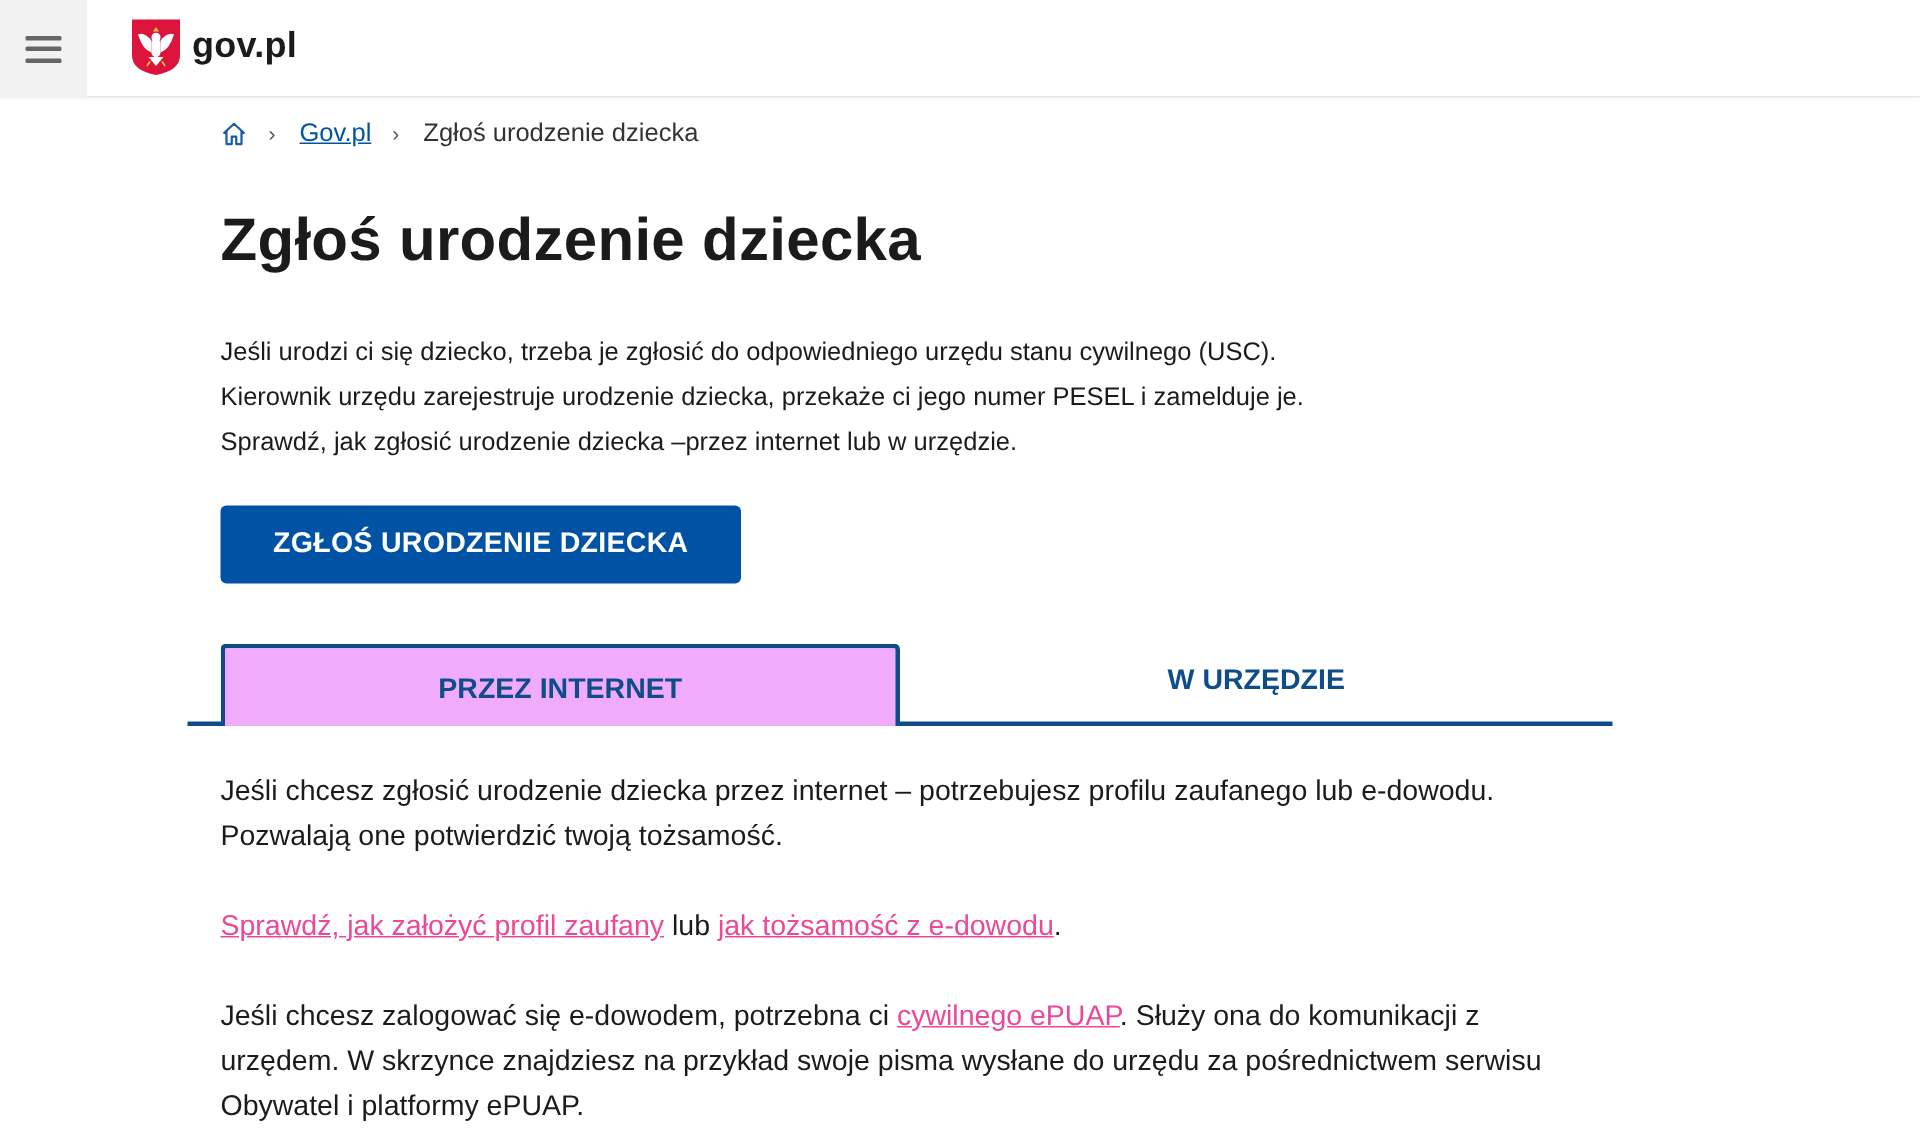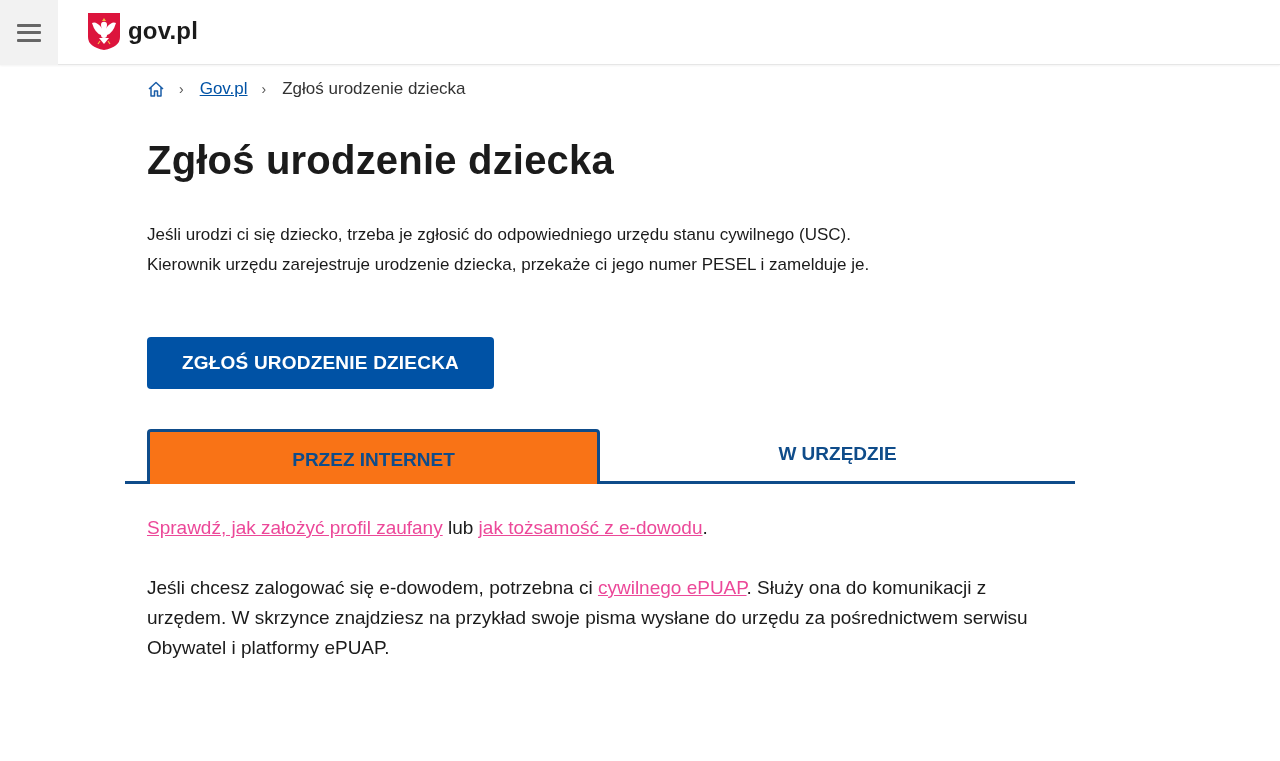--- a/index.html
+++ b/index.html
@@ -21,21 +21,21 @@
 
   .page-title { position: absolute; left: 147px; top: 138px; font-size: 40px; font-weight: bold; color: #1b1b1b; letter-spacing: 0.2px; }
 
   .intro { position: absolute; left: 147px; top: 220px; width: 900px; font-size: 17px; line-height: 30px; color: #1b1b1b; }
 
   .cta { position: absolute; left: 147px; top: 337px; width: 347px; height: 52px; background: #0052a5; border-radius: 4px; color: #fff; font-size: 19px; font-weight: bold; display: flex; align-items: center; justify-content: center; cursor: pointer; letter-spacing: 0.2px; }
 
   .tabs { position: absolute; left: 125px; top: 429px; width: 950px; height: 55px; }
   .tabs .baseline { position: absolute; left: 0; top: 52px; height: 3px; background: #0f4c8a; }
   .tab { position: absolute; top: 0; height: 55px; display: flex; align-items: center; justify-content: center; font-size: 19px; font-weight: bold; color: #0f4c8a; cursor: pointer; }
-  .tab-active { left: 22px; width: 453px; border: 3px solid #0f4c8a; border-bottom: none; border-radius: 4px 4px 0 0; background: #f97316; padding-top: 4px; }
+  .tab-active { left: 22px; width: 453px; border: 3px solid #0f4c8a; border-bottom: none; border-radius: 4px 4px 0 0; background: #f0abfc; padding-top: 4px; }
   .tab-inactive { left: 475px; width: 475px; padding-bottom: 6px; }
 
   .content { position: absolute; left: 147px; top: 513px; width: 900px; font-size: 19px; line-height: 30px; color: #1b1b1b; }
   .content p { margin-bottom: 30px; }
   .content a { color: #ec4899; text-decoration: underline; }
 </style>
 </head>
 <body>
 
 <header class="header">
@@ -71,31 +71,33 @@
   <a>Gov.pl</a>
   <span class="sep">›</span>
   <span>Zgłoś urodzenie dziecka</span>
 </nav>
 
 <h1 class="page-title">Zgłoś urodzenie dziecka</h1>
 
 <div class="intro">
   <div>Jeśli urodzi ci się dziecko, trzeba je zgłosić do odpowiedniego urzędu stanu cywilnego (USC).</div>
   <div>Kierownik urzędu zarejestruje urodzenie dziecka, przekaże ci jego numer PESEL i zamelduje je.</div>
+  <div>Sprawdź, jak zgłosić urodzenie dziecka –przez internet lub w urzędzie.</div>
 </div>
 
 <div class="cta">ZGŁOŚ URODZENIE DZIECKA</div>
 
 <div class="tabs">
   <div class="baseline" style="width:24px;"></div>
   <div class="baseline" style="left:475px; width:475px;"></div>
   <div class="tab tab-active">PRZEZ INTERNET</div>
   <div class="tab tab-inactive">W URZĘDZIE</div>
 </div>
 
 <div class="content">
+  <p>Jeśli chcesz zgłosić urodzenie dziecka przez internet – potrzebujesz profilu zaufanego lub e-dowodu. Pozwalają one potwierdzić twoją tożsamość.</p>
   <p>
     <a>Sprawdź, jak założyć profil zaufany</a><span> lub </span><a>jak tożsamość z e-dowodu</a><span>.</span>
   </p>
   <p>
     <span>Jeśli chcesz zalogować się e-dowodem, potrzebna ci </span><a>cywilnego ePUAP</a><span>. Służy ona do komunikacji z urzędem. W skrzynce znajdziesz na przykład swoje pisma wysłane do urzędu za pośrednictwem serwisu Obywatel i platformy ePUAP.</span>
   </p>
 </div>
 
 </body></html>

